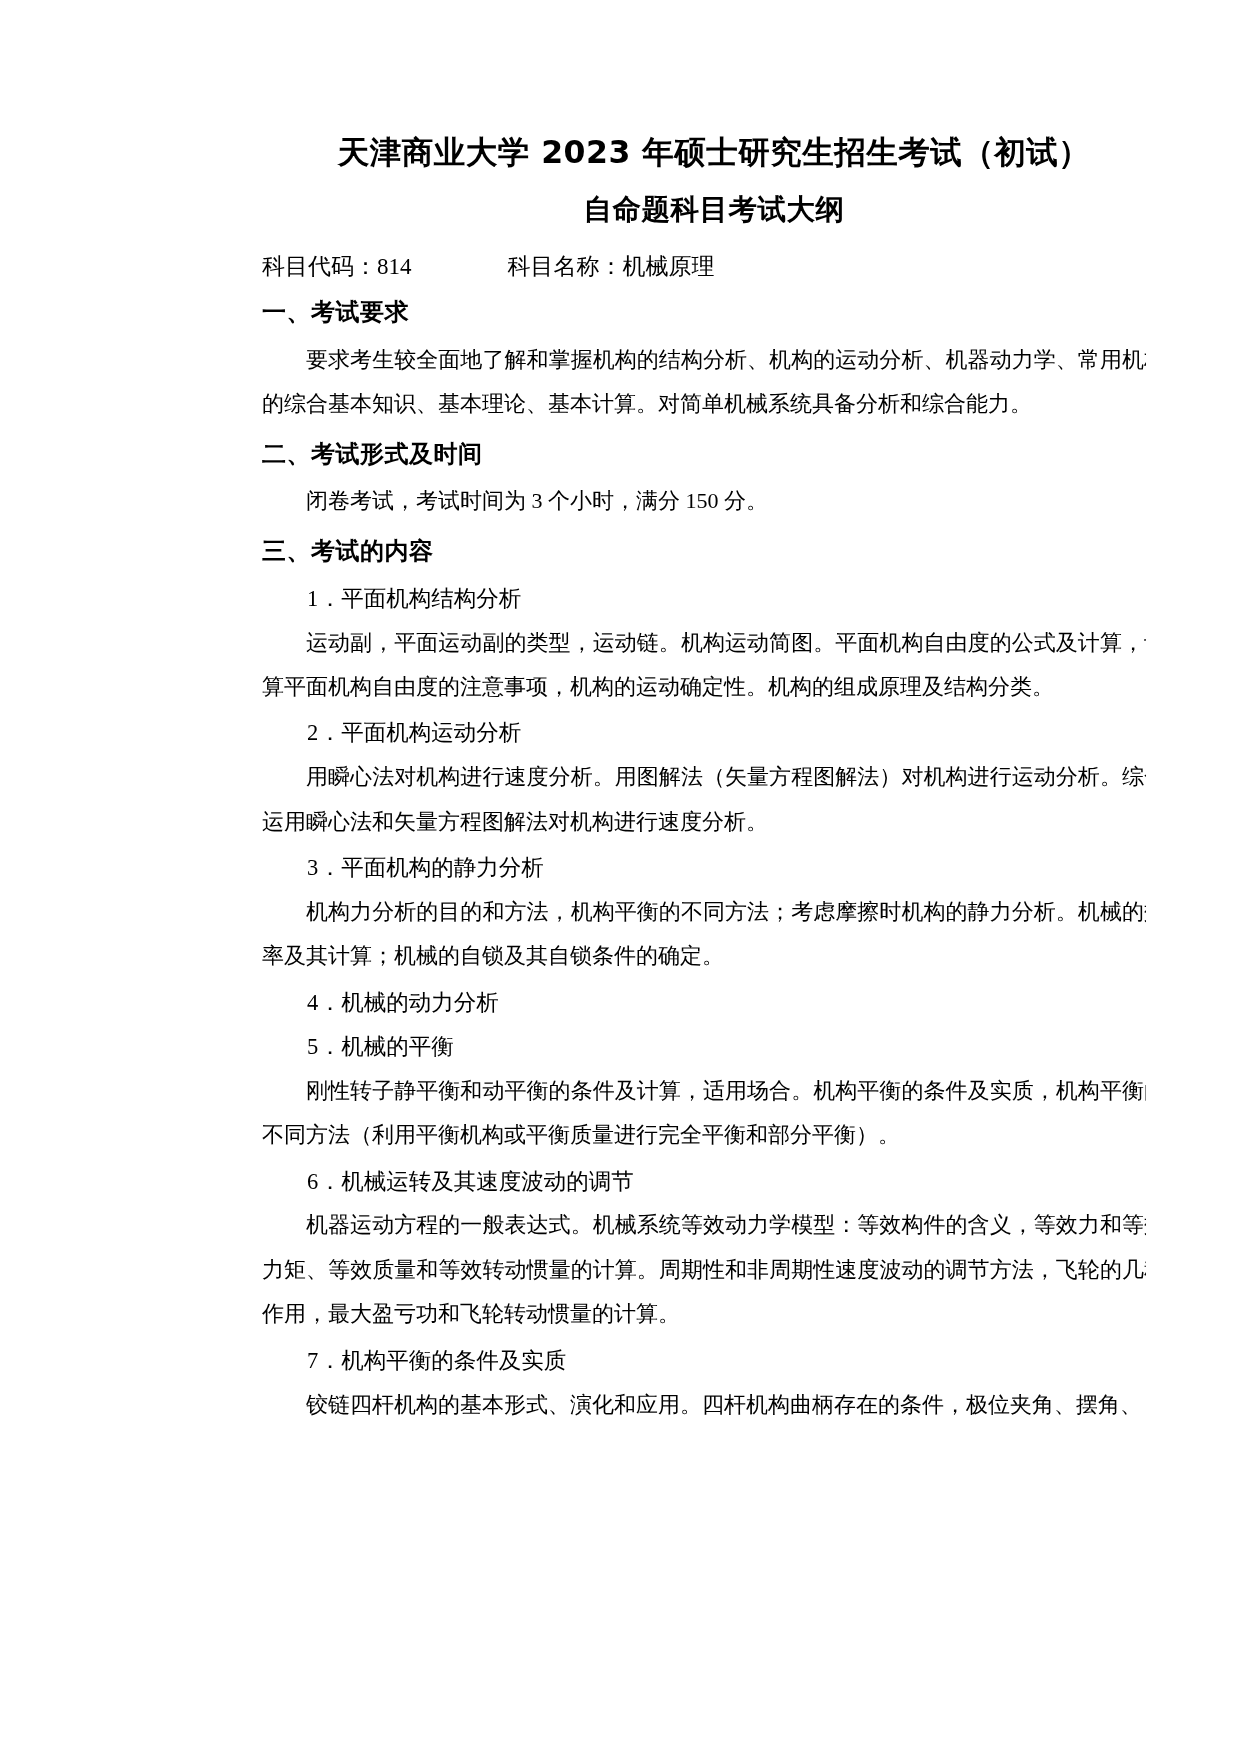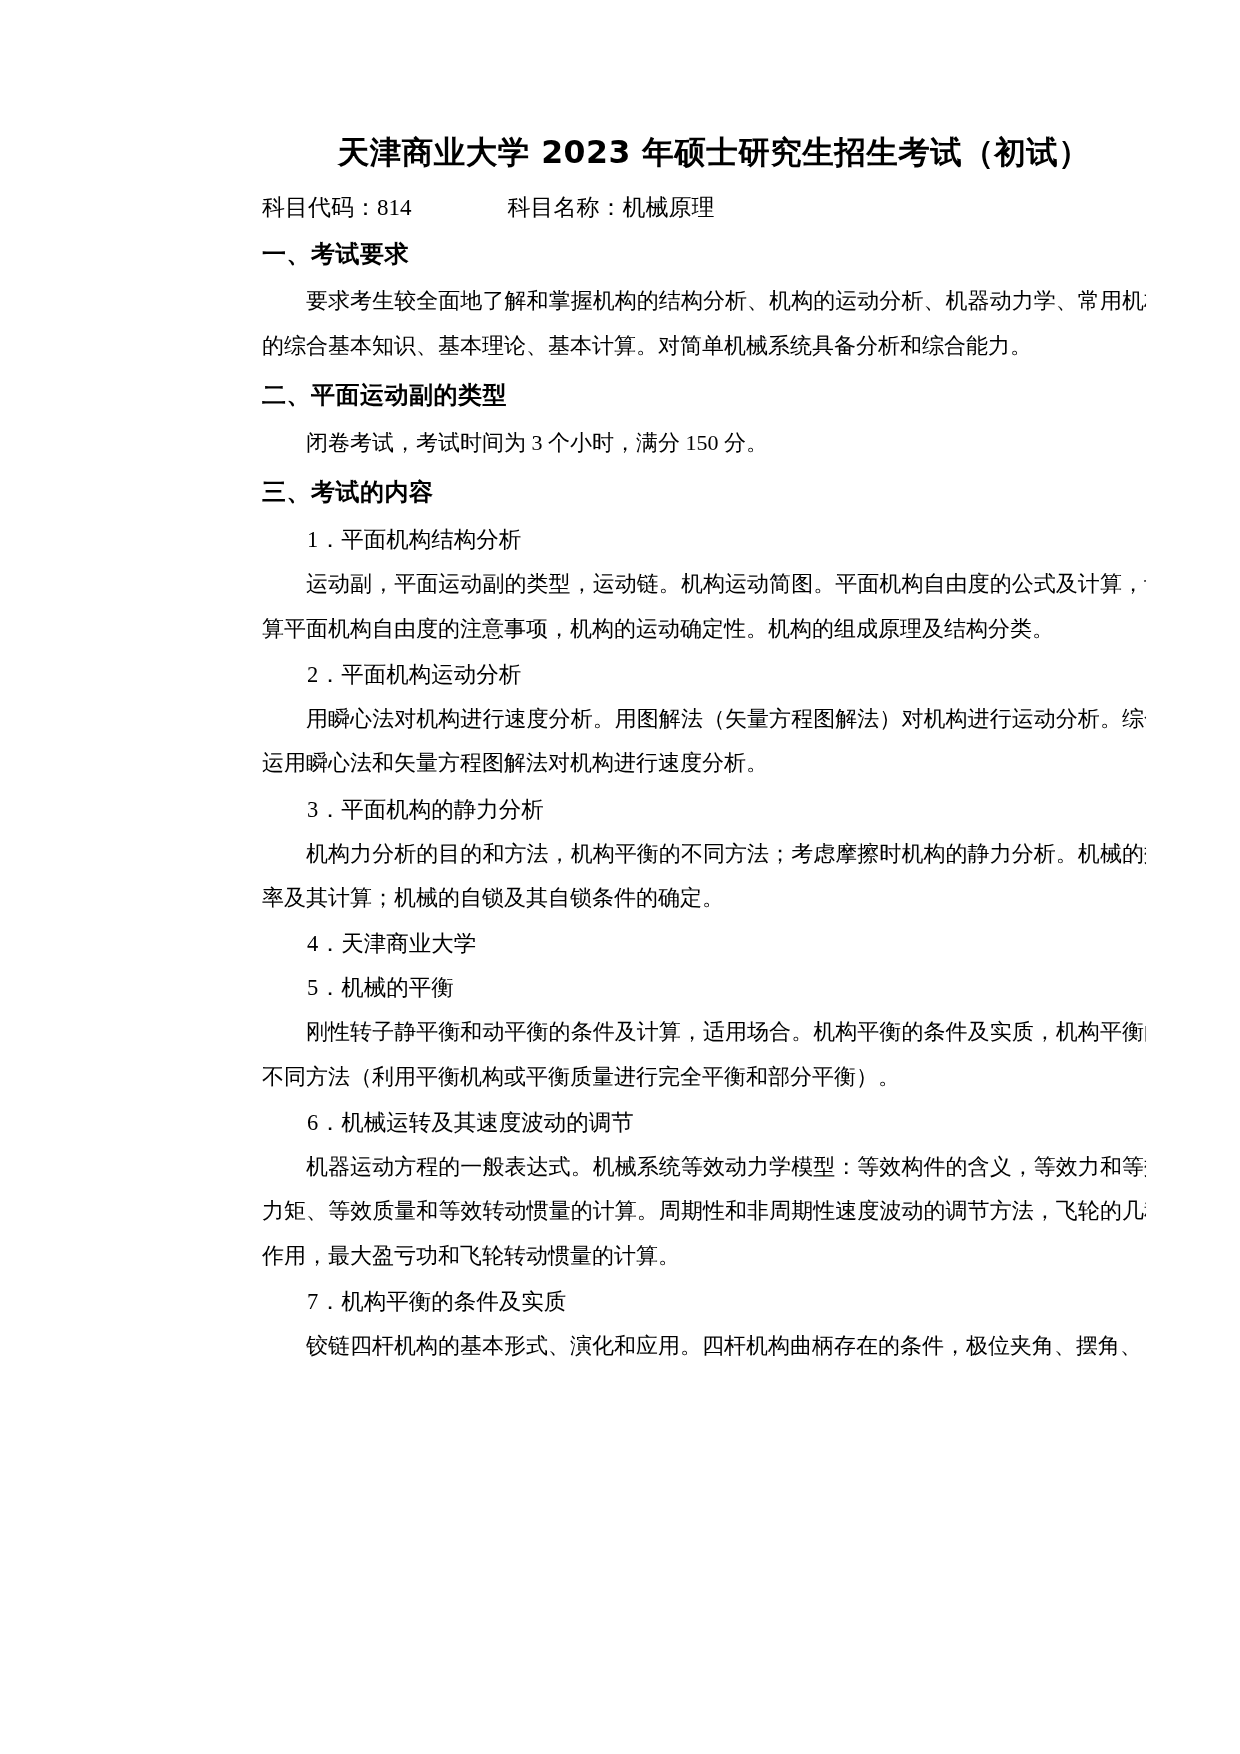--- a/index.html
+++ b/index.html
@@ -96,43 +96,44 @@
     letter-spacing: 0.5px;
   }
 </style>
 </head>
 <body>
 
 <div class="page">
   <div class="content">
 
     <h1 class="doc-title">天津商业大学 2023 年硕士研究生招生考试（初试）</h1>
+    <h2 class="doc-subtitle">自命题科目考试大纲</h2>
 
     <div class="subject-row">
       <span>科目代码：814</span><span class="spacer"></span><span>科目名称：机械原理</span>
     </div>
 
     <div class="section-heading">一、考试要求</div>
     <p class="body-par">要求考生较全面地了解和掌握机构的结构分析、机构的运动分析、机器动力学、常用机构的综合基本知识、基本理论、基本计算。对简单机械系统具备分析和综合能力。</p>
 
-    <div class="section-heading">二、平面运动副的类型</div>
+    <div class="section-heading">二、考试形式及时间</div>
     <p class="body-par short">闭卷考试，考试时间为 3 个小时，满分 150 分。</p>
 
     <div class="section-heading">三、考试的内容</div>
 
     <div class="item-heading"><span class="num">1</span>．<span>平面机构结构分析</span></div>
     <p class="body-par">运动副，平面运动副的类型，运动链。机构运动简图。平面机构自由度的公式及计算，计算平面机构自由度的注意事项，机构的运动确定性。机构的组成原理及结构分类。</p>
 
     <div class="item-heading"><span class="num">2</span>．<span>平面机构运动分析</span></div>
     <p class="body-par">用瞬心法对机构进行速度分析。用图解法（矢量方程图解法）对机构进行运动分析。综合运用瞬心法和矢量方程图解法对机构进行速度分析。</p>
 
     <div class="item-heading"><span class="num">3</span>．<span>平面机构的静力分析</span></div>
     <p class="body-par">机构力分析的目的和方法，机构平衡的不同方法；考虑摩擦时机构的静力分析。机械的效率及其计算；机械的自锁及其自锁条件的确定。</p>
 
-    <div class="item-heading"><span class="num">4</span>．<span>天津商业大学</span></div>
+    <div class="item-heading"><span class="num">4</span>．<span>机械的动力分析</span></div>
 
     <div class="item-heading"><span class="num">5</span>．<span>机械的平衡</span></div>
     <p class="body-par">刚性转子静平衡和动平衡的条件及计算，适用场合。机构平衡的条件及实质，机构平衡的不同方法（利用平衡机构或平衡质量进行完全平衡和部分平衡）。</p>
 
     <div class="item-heading"><span class="num">6</span>．<span>机械运转及其速度波动的调节</span></div>
     <p class="body-par">机器运动方程的一般表达式。机械系统等效动力学模型：等效构件的含义，等效力和等效力矩、等效质量和等效转动惯量的计算。周期性和非周期性速度波动的调节方法，飞轮的几种作用，最大盈亏功和飞轮转动惯量的计算。</p>
 
     <div class="item-heading"><span class="num">7</span>．<span>机构平衡的条件及实质</span></div>
     <p class="body-par">铰链四杆机构的基本形式、演化和应用。四杆机构曲柄存在的条件，极位夹角、摆角、</p>
 

